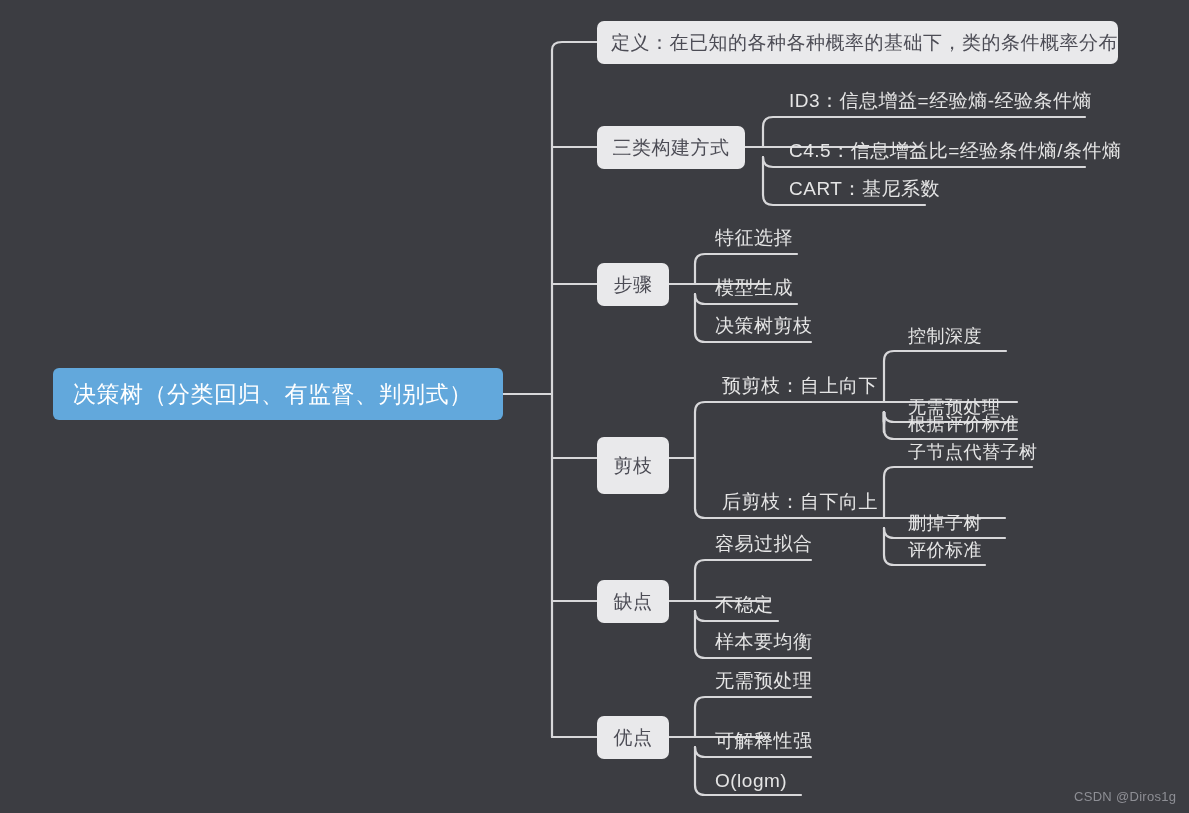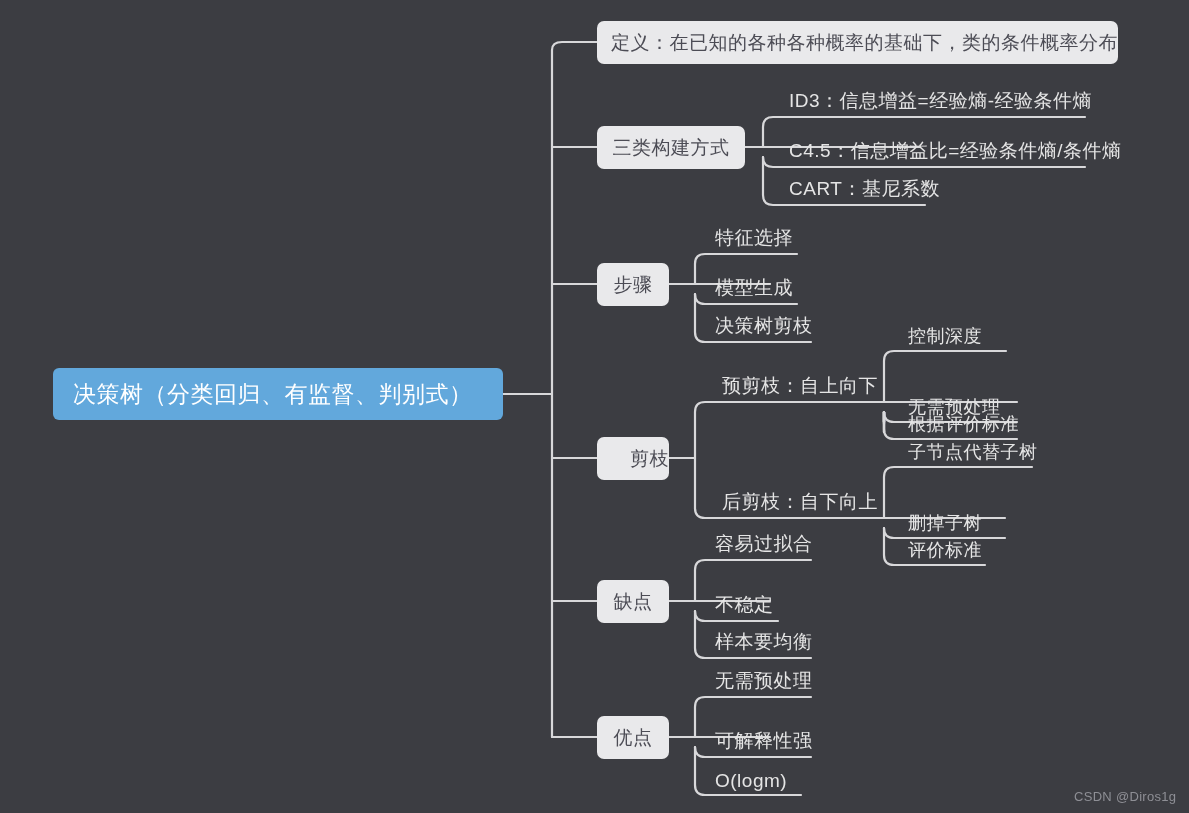--- a/index.html
+++ b/index.html
@@ -171,21 +171,21 @@
   <div class="node leaf-node" style="left:715px; top:225px; height:29px;">
     <span>特征选择</span>
   </div>
   <div class="node leaf-node" style="left:715px; top:275px; height:29px;">
     <span>模型生成</span>
   </div>
   <div class="node leaf-node" style="left:715px; top:313px; height:29px;">
     <span>决策树剪枝</span>
   </div>
 
-  <div class="node topic-node" style="left:597px; top:437px; width:72px; height:43px;justify-content:flex-end;">
+  <div class="node topic-node" style="left:597px; top:437px; width:72px; height:57px;">
     <span>剪枝</span>
   </div>
 
   <div class="node leaf-node" style="left:722px; top:373px; height:29px;">
     <span>预剪枝：自上向下</span>
   </div>
   <div class="node leaf-node sub" style="left:908px; top:322px; height:29px;">
     <span>控制深度</span>
   </div>
   <div class="node leaf-node sub" style="left:908px; top:393px; height:29px;">

